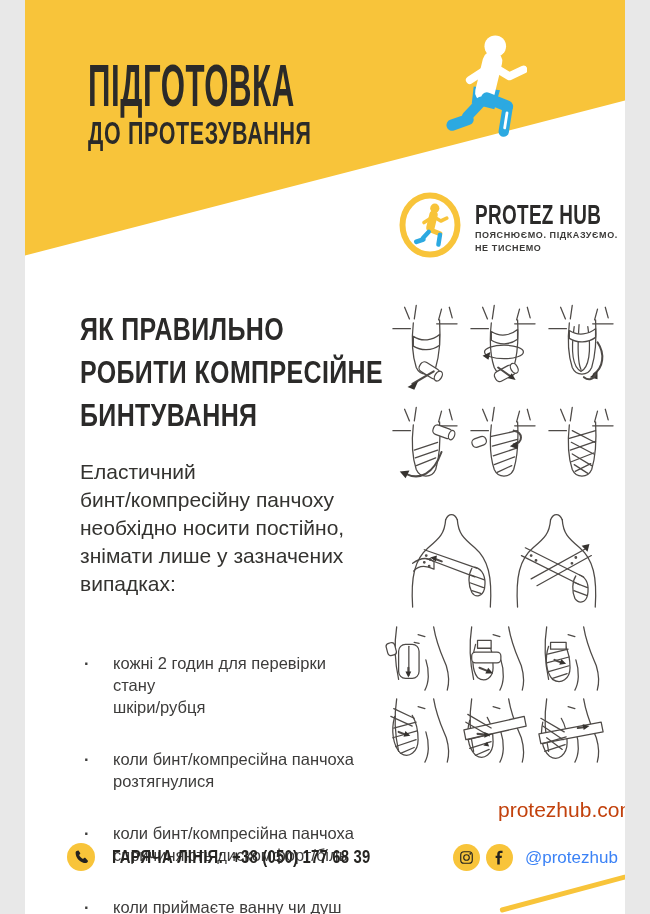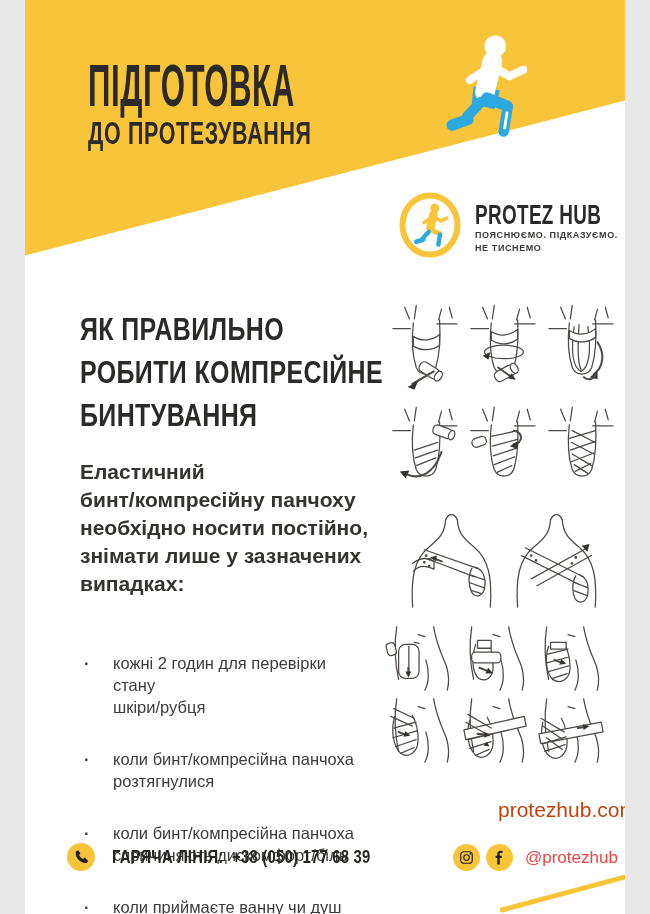--- a/index.html
+++ b/index.html
@@ -34,21 +34,21 @@
   }
   .logo-tag{
     font-size:9px; font-weight:bold; color:#3B3A38; letter-spacing:.6px; line-height:13px; white-space:nowrap;
   }
   
   .heading{
     position:absolute; left:55px; top:308px; font-size:32px; font-weight:bold; color:var(--ink);
     line-height:43px; transform:scaleX(.78); transform-origin:0 0; white-space:nowrap; letter-spacing:.5px;
   }
   .intro{
-    position:absolute; left:55px; top:458px; width:312px; font-size:21px; font-weight:bold;
+    position:absolute; left:55px; top:458px; width:312px; font-size:21px; font-weight:normal;
     color:#343330; line-height:28px; white-space:pre-line;
   }
   .bullets{
     position:absolute; left:57px; top:630px; width:280px; margin:0; padding:0; list-style:none;
     font-size:16.5px; color:var(--text); line-height:22px; white-space:pre-line;
   }
   .bullets li{position:relative; padding-left:31px; margin:0 0 8px 0;}
   .bullets li::before{content:"·"; position:absolute; left:2px; top:0; font-weight:bold; color:var(--text);}
   
   .illu1{position:absolute; left:366px; top:302px; display:grid; grid-template-columns:repeat(3,68px); grid-column-gap:10px; grid-row-gap:6px;}
@@ -62,21 +62,21 @@
   
   .foot-phone{position:absolute; left:42px; top:843px; display:flex; align-items:center;}
   .circle{width:28px; height:28px; border-radius:50%; background:var(--yellow); display:flex; align-items:center; justify-content:center;}
   .hotline{
     margin-left:17px; font-size:19px; font-weight:bold; color:#262522; white-space:nowrap;
     transform:scaleX(.78); transform-origin:0 50%; letter-spacing:.3px;
   }
   .hotline .num{margin-left:11px;}
   .foot-social{position:absolute; left:428px; top:844px; display:flex; align-items:center;}
   .circle.sm{width:27px; height:27px; margin-right:6px;}
-  .handle{margin-left:6px; font-size:17px; color:#ef4444;}
+  .handle{margin-left:6px; font-size:17px; color:#3b82f6;}
   .corner-line{
     position:absolute; left:475px; top:908px; width:190px; height:4.5px; background:var(--yellow);
     transform:rotate(-15deg); transform-origin:0 50%; border-radius:2px;
   }
 </style>
 </head>
 <body>
 
 <div class="poster">
 

